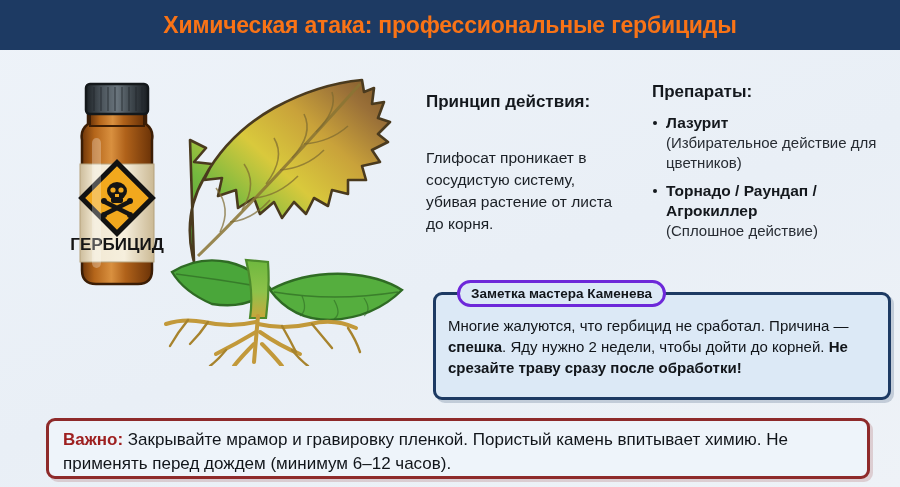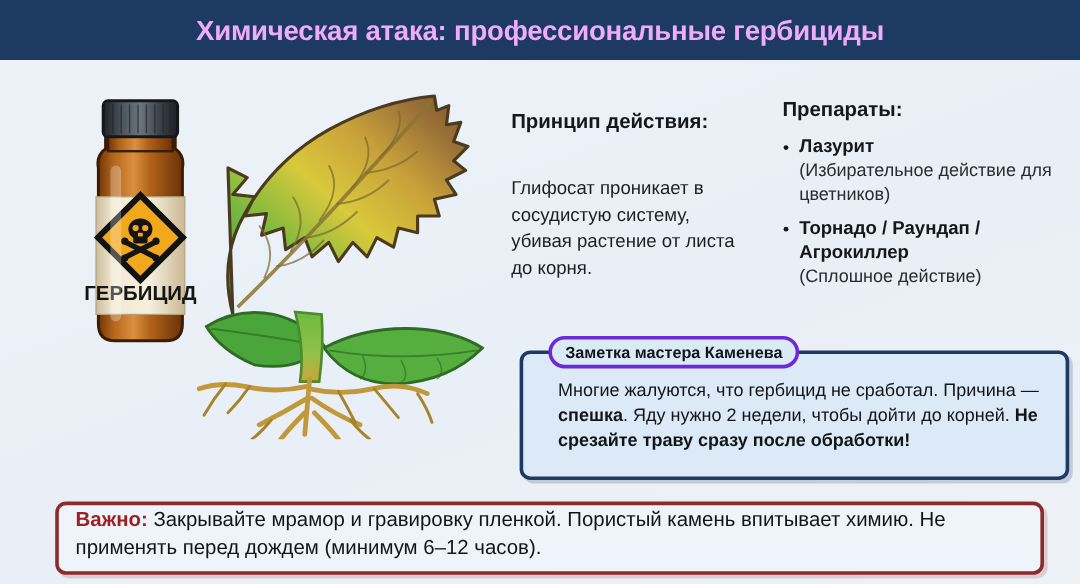--- a/index.html
+++ b/index.html
@@ -23,21 +23,21 @@
   .header-bar {
     position: absolute;
     left: 0; top: 0;
     width: 900px; height: 50px;
     background: #1d3a63;
     display: flex;
     align-items: center;
     justify-content: center;
   }
   .header-title {
-    color: #f0abfc;
+    color: #f97316;
     font-size: 23px;
     font-weight: bold;
     letter-spacing: -0.2px;
     white-space: nowrap;
   }
 
   
   .bottle {
     position: absolute;
     left: 58px; top: 78px;
@@ -119,39 +119,39 @@
     border-radius: 14px;
     display: flex;
     align-items: center;
     font-size: 13.5px;
     font-weight: bold;
     color: #11151a;
     white-space: nowrap;
   }
   .note-body {
     position: absolute;
-    left: 29px; top: 20px;
+    left: 12px; top: 20px;
     right: 10px;
     font-size: 15px;
     line-height: 21px;
     color: #11151a;
   }
   .note-body b { font-weight: bold; }
 
   
   .important-box {
     position: absolute;
     left: 46px; top: 418px;
     width: 824px; height: 61px;
     background: #eef4fa;
     border: 3px solid #8e2a2a;
     border-radius: 9px;
     box-shadow: 3px 3px 0 rgba(142,42,42,0.18);
     display: flex;
-    align-items: flex-start;
+    align-items: flex-end;
     padding: 0 14px;
   }
   .important-text {
     font-size: 17px;
     line-height: 24px;
     color: #11151a;
   }
   .important-label {
     font-weight: bold;
     color: #9e2020;

